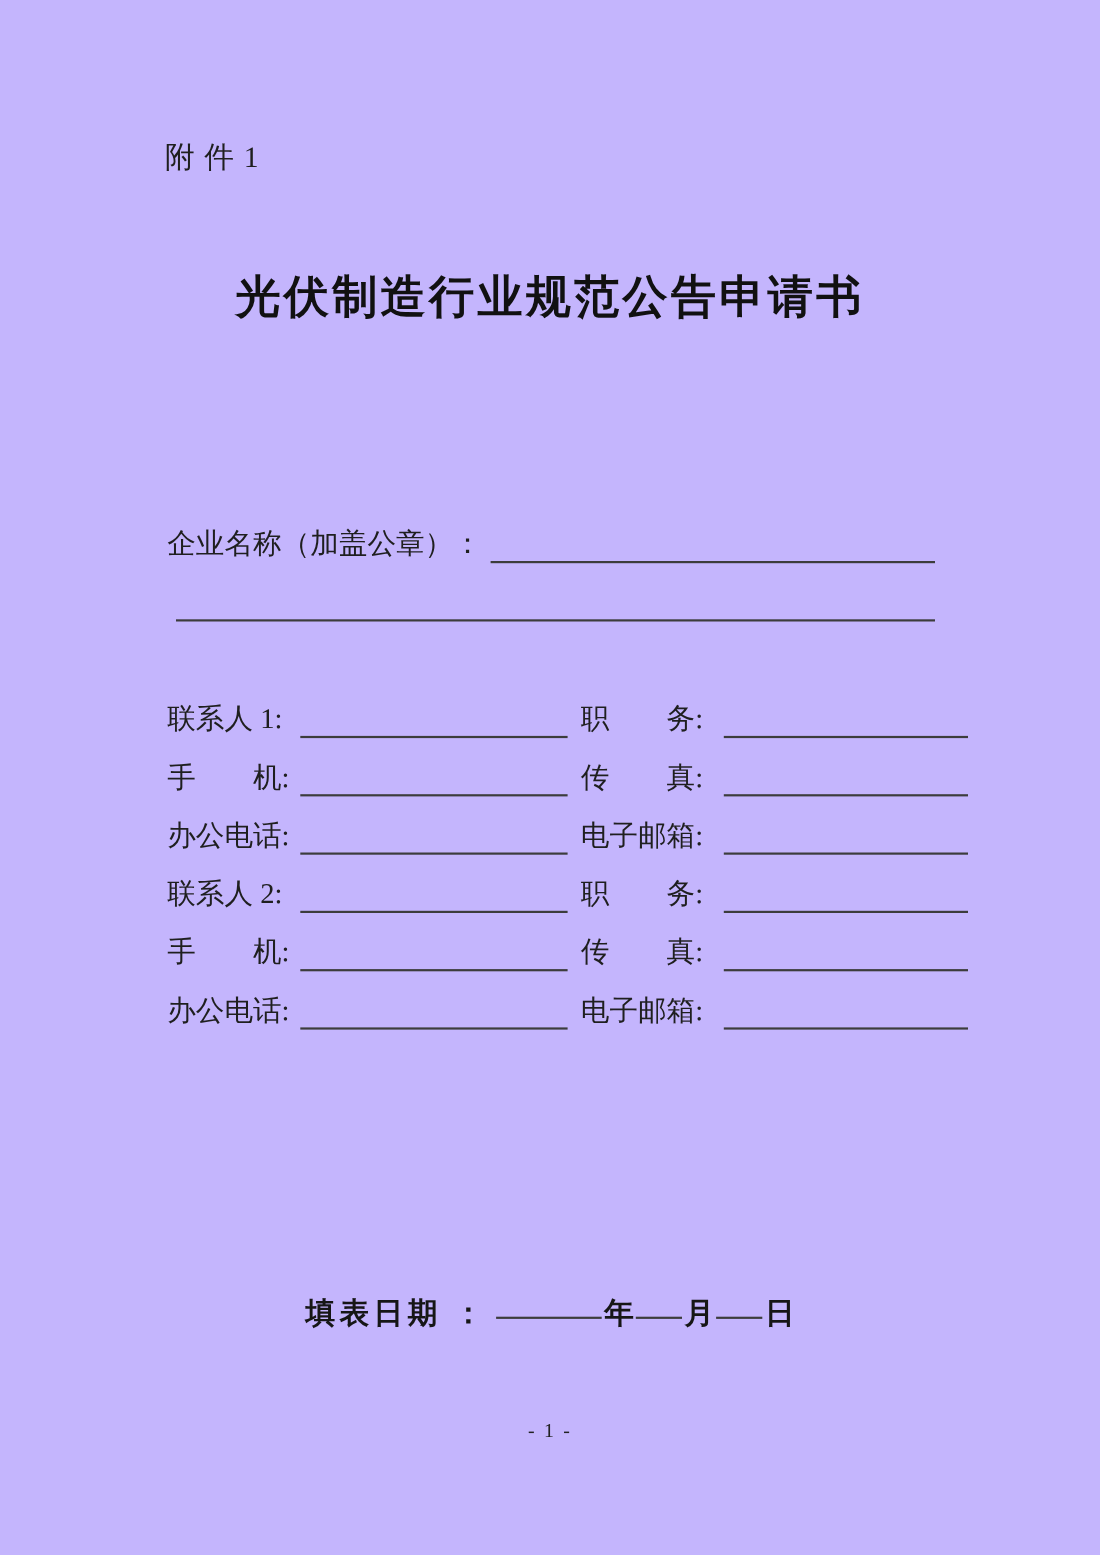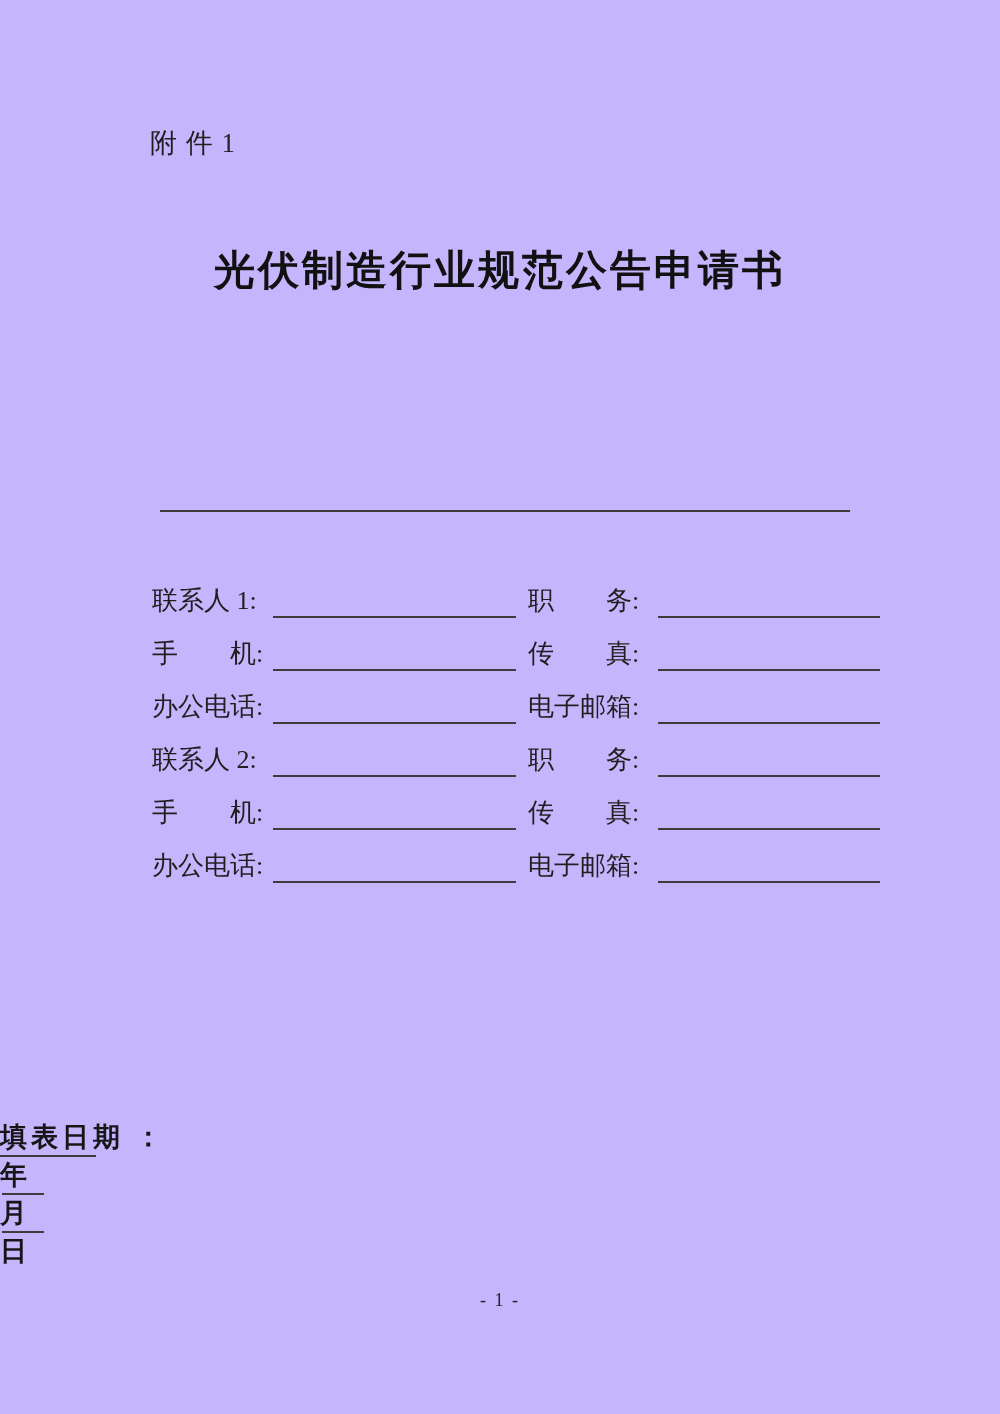--- a/index.html
+++ b/index.html
@@ -62,25 +62,24 @@
   .cl-right { width: 130px; white-space: nowrap; margin-top: 11px; }
   .ul-right { flex: 1; }
   .dateline {
     position: absolute;
     top: 1176px;
     left: 0;
     width: 100%;
     height: 36px;
     display: flex;
     justify-content: center;
-    align-items: flex-start;
+    align-items: center;
     font-size: 27px;
     font-weight: 600;
     color: #161616;
-    flex-direction: column;
   }
   .dateline .dlabel { letter-spacing: 4px; margin-right: 8px; white-space: nowrap; }
   .dateline .dl-year { width: 96px; margin-right: 2px; }
   .dateline .dl-md   { width: 42px; margin: 0 2px; }
   .pagenum {
     position: absolute;
     top: 1290px;
     left: 0;
     width: 100%;
     text-align: center;
@@ -93,20 +92,24 @@
 <body>
 
 <div class="page">
 
   <div class="attachment">附 件 1</div>
 
   <h1 class="title">光伏制造行业规范公告申请书</h1>
 
   <div class="form">
 
+    <div class="frow full">
+      <span class="label">企业名称（加盖公章）：</span>
+      <span class="uline"></span>
+    </div>
 
     <div class="frow full">
       <span class="uline"></span>
     </div>
 
     <div class="frow spacer"></div>
 
     <div class="frow cols">
       <span class="cl-left">联系人 1:</span>
       <span class="uline ul-left"></span>

